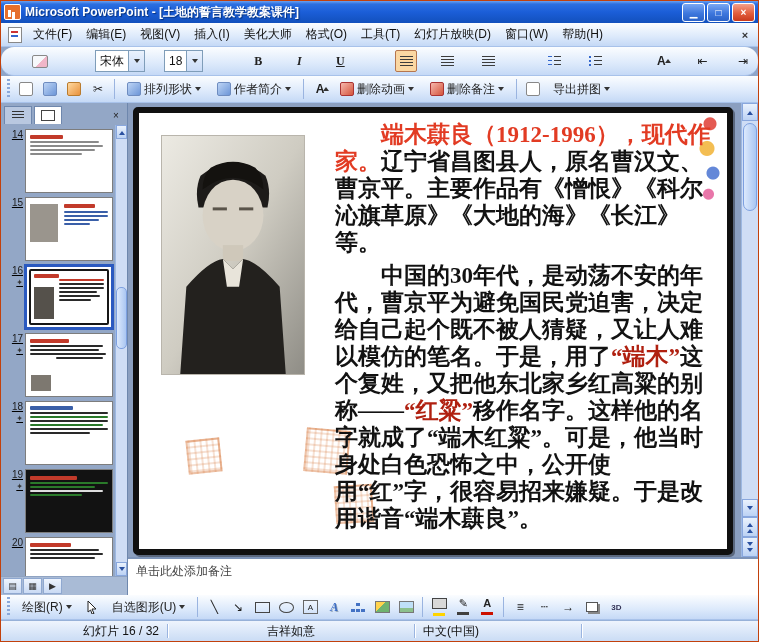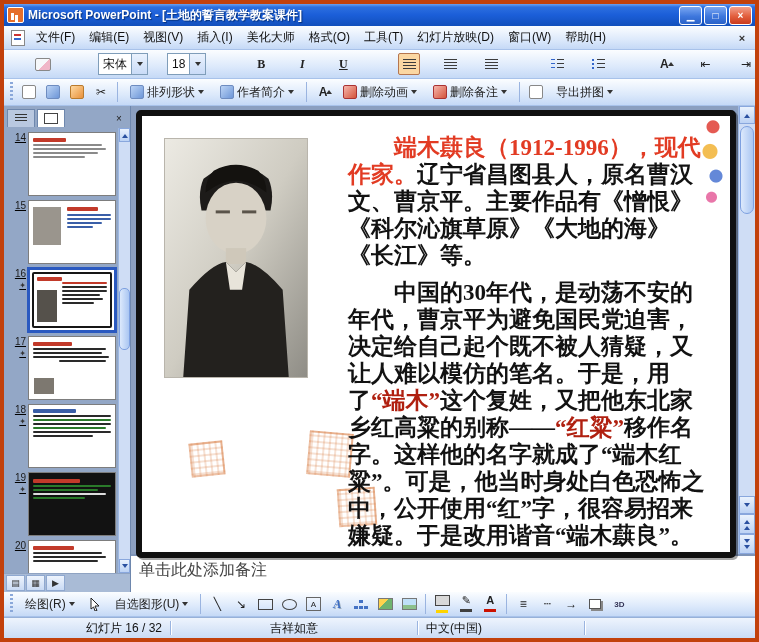--- a/index.html
+++ b/index.html
@@ -1,36 +1,36 @@
 <!DOCTYPE html>
 <html><head>
 <meta charset="utf-8">
 <style>
   html,body{margin:0;padding:0;background:#3a3a3a;font-family:"Liberation Sans","DejaVu Sans",sans-serif;}
-  .window{width:759px;height:642px;box-sizing:border-box;border:4px solid #c2410c;background:#8fa5c8;
+  .window{width:759px;height:642px;box-sizing:border-box;border:1px solid #c2410c;background:#8fa5c8;
           display:flex;flex-direction:column;overflow:hidden;position:relative;}
   
   .titlebar{flex:0 0 22px;display:flex;align-items:center;gap:4px;padding:0 3px;
             background:linear-gradient(180deg,#6ba1f0 0%,#2c6fe0 14%,#1b5ed8 50%,#1250bc 100%);}
   .app-icon{width:15px;height:14px;background:#e66f2c;border:1px solid #fff;border-radius:2px;position:relative;}
   .app-icon::after{content:"";position:absolute;left:3px;bottom:2px;width:3px;height:7px;background:#fff;box-shadow:4px 2px 0 #fff;}
   .title-text{flex:1;color:#fff;font-size:12px;font-weight:bold;white-space:nowrap;overflow:hidden;text-shadow:1px 1px 1px #04307a;}
   .win-btns{display:flex;gap:2px;}
   .wbtn{width:21px;height:17px;border:1px solid #fff;border-radius:3px;display:flex;align-items:center;justify-content:center;
         color:#fff;font-size:10px;font-weight:bold;background:linear-gradient(180deg,#7aa7f2,#3e77dd 55%,#2a62c8);}
   .wbtn.close{background:linear-gradient(180deg,#f2a08c,#e25e3d 55%,#c93a1d);}
   
   .bluebar{background:linear-gradient(180deg,#fbfdff,#dcE9fb 60%,#c5d9f6);border-bottom:1px solid #a8c2ea;display:flex;align-items:center;}
   .menubar{flex:0 0 23px;padding:0 3px;font-size:12px;}
   .doc-icon{width:12px;height:14px;background:#fff;border:1px solid #888;margin:0 4px;position:relative;}
   .doc-icon::after{content:"";position:absolute;left:2px;top:3px;width:7px;height:2px;background:#c33;box-shadow:0 4px 0 #36c;}
   .menu-item{padding:3px 7px;color:#111;white-space:nowrap;}
   .menu-close{margin-left:auto;width:18px;height:16px;display:flex;align-items:center;justify-content:center;
               color:#333;font-size:11px;font-weight:bold;border:1px solid transparent;}
-  .toolbar{flex:0 0 28px;padding:0 3px;gap:19px;}
+  .toolbar{flex:0 0 28px;padding:0 3px;gap:19px;border-radius:13px;}
   .toolbar2{flex:0 0 26px;padding:0 3px;gap:2px;}
   .grip{width:3px;height:20px;margin:0 3px;background:repeating-linear-gradient(180deg,#8aa8da 0 2px,transparent 2px 4px);}
   .sep{width:1px;height:20px;background:#9ab4e0;margin:0 3px;}
   .combo{display:flex;align-items:center;background:#fff;border:1px solid #7f9db9;height:20px;font-size:12px;}
   .combo .cv{padding:0 4px;flex:1;white-space:nowrap;overflow:hidden;color:#111;}
   .combo .ca{width:15px;height:100%;border-left:1px solid #7f9db9;display:flex;align-items:center;justify-content:center;
              background:linear-gradient(180deg,#eaf2fd,#c9dbf7);}
   .dar{width:0;height:0;border-left:3px solid transparent;border-right:3px solid transparent;border-top:4px solid #333;}
   .tbtn{min-width:22px;height:22px;display:flex;align-items:center;justify-content:center;gap:3px;
         font-size:12px;color:#222;border:1px solid transparent;border-radius:2px;padding:0 2px;box-sizing:border-box;}
@@ -91,21 +91,21 @@
   .slidearea{flex:1;display:flex;min-height:0;background:#8b9fc0;}
   .slidewrap{flex:1;padding:4px 3px 3px 5px;min-width:0;}
   .slide{width:600px;height:448px;box-sizing:border-box;background:#fff;border:6px solid #101010;border-radius:5px;
          position:relative;padding:8px 14px;display:flex;gap:10px;box-shadow:2px 2px 0 rgba(0,0,0,.35);}
   .leftslide{flex:0 0 172px;position:relative;z-index:1;}
   .slide-title{font-family:"Liberation Serif","DejaVu Serif",serif;font-size:38px;font-weight:bold;color:#e23b23;
                letter-spacing:3px;white-space:nowrap;line-height:46px;}
   .photo{display:block;margin:14px 0 0 8px;border:1px solid #b9b5ac;}
   .sbody{flex:1;position:relative;z-index:1;font-family:"Liberation Serif","DejaVu Serif",serif;font-weight:700;
          font-size:23px;line-height:27px;color:#121212;letter-spacing:0;}
-  .sbody p{margin:10px;text-indent:2em;}
+  .sbody p{margin:0;text-indent:2em;}
   .sbody p + p{margin-top:6px;}
   .red1{color:#e23b23;}
   .red2{color:#b02010;}
   .stamp{position:absolute;z-index:0;border:2px solid rgba(214,120,60,.45);
          background:repeating-linear-gradient(0deg,rgba(214,120,60,.22) 0 2px,transparent 2px 6px),
                     repeating-linear-gradient(90deg,rgba(214,120,60,.22) 0 2px,transparent 2px 6px);}
   .stamp.s1{left:48px;top:326px;width:30px;height:30px;transform:rotate(-6deg);}
   .stamp.s2{left:166px;top:316px;width:40px;height:40px;transform:rotate(5deg);}
   .stamp.s3{left:196px;top:372px;width:34px;height:34px;transform:rotate(-4deg);}
   .deco{position:absolute;top:2px;right:2px;width:30px;height:88px;z-index:0;opacity:.9;background:
@@ -114,21 +114,21 @@
      radial-gradient(circle at 60% 66%,rgba(40,90,200,.8) 0 6px,transparent 7px),
      radial-gradient(circle at 45% 90%,rgba(220,40,120,.7) 0 5px,transparent 6px);}
   
   .vscroll{flex:0 0 16px;display:flex;flex-direction:column;background:#cfddf5;border-left:1px solid #9db8e2;}
   .vscroll .sbtn{flex:0 0 16px;}
   .sthumb{margin:2px 1px 0;height:86px;background:linear-gradient(90deg,#dce9fc,#aac6f2);border:1px solid #7da0e0;border-radius:7px;}
   .vtrack{flex:1;}
   .dblbtn{flex:0 0 18px;display:flex;flex-direction:column;align-items:center;justify-content:center;gap:1px;
           background:linear-gradient(180deg,#eaf2fd,#bcd2f4);border:1px solid #89a7dd;}
   
-  .notespane{flex:0 0 38px;background:#fff;border-top:2px solid #7e94b8;padding:4px 8px;font-size:16px;color:#444;box-sizing:border-box;}
+  .notespane{flex:0 0 38px;background:#fff;border-top:2px solid #7e94b8;padding:4px 8px;font-size:12px;color:#444;box-sizing:border-box;}
   
   .drawbar{flex:0 0 24px;padding:0 3px;gap:2px;}
   .dlabel{font-size:12px;color:#222;white-space:nowrap;}
   .ico-rect{width:13px;height:9px;border:1px solid #444;}
   .ico-oval{width:13px;height:9px;border:1px solid #444;border-radius:50%;}
   .ico-tbox{width:13px;height:12px;border:1px solid #666;font-size:8px;display:flex;align-items:center;justify-content:center;}
   .ico-wordart{font-style:italic;font-weight:bold;color:#3a6bc4;text-shadow:1px 1px 0 #9ab;font-family:"Liberation Serif",serif;}
   .ico-org{width:4px;height:3px;background:#4472c4;box-shadow:-5px 6px 0 #4472c4,5px 6px 0 #4472c4,0 6px 0 #4472c4;margin:-6px 5px 0;}
   .ico-clip{width:13px;height:10px;border:1px solid #777;background:linear-gradient(135deg,#ffd34d 40%,#6fb36f 40%);}
   .ico-pic{width:13px;height:10px;border:1px solid #777;background:linear-gradient(180deg,#bfe0f8 55%,#8cc08c 55%);}

